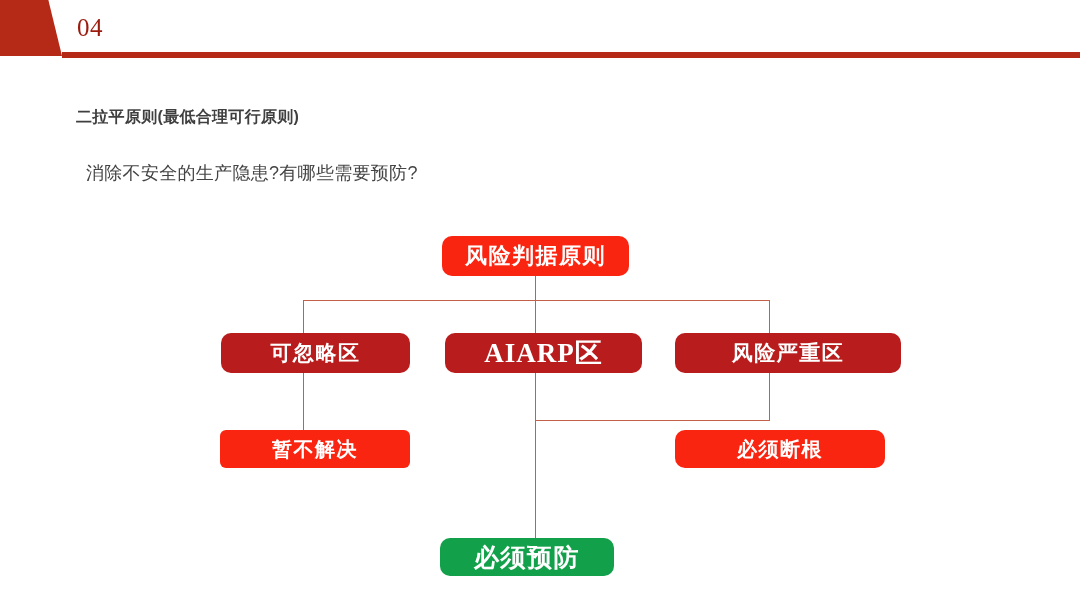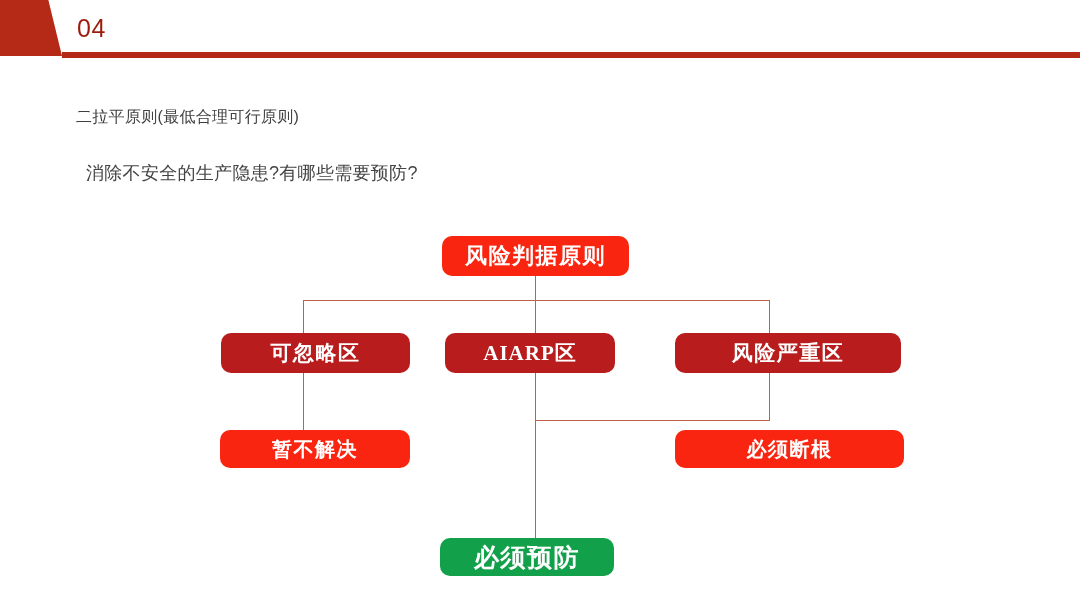--- a/index.html
+++ b/index.html
@@ -37,39 +37,39 @@
   #header-title {
     position: absolute;
     left: 77px; top: 7px;
     height: 42px;
     display: flex;
     align-items: center;
     color: #9c1b0d;
     white-space: nowrap;
   }
   #header-number {
-    font-family: Liberation Sans, sans-serif;
+    font-family: Liberation Serif, serif;
     font-size: 25px;
     font-weight: 400;
     letter-spacing: 0.5px;
   }
   #header-heading {
     font-family: "Liberation Sans", "DejaVu Sans", sans-serif;
     font-size: 26px;
     font-weight: 700;
     margin-left: 17px;
     letter-spacing: 0.5px;
   }
 
   
   #lead-title {
     position: absolute;
     left: 76px; top: 107px;
     font-size: 16px;
-    font-weight: 400;
+    font-weight: 700;
     color: #3f3f3f;
     letter-spacing: 0.3px;
   }
   #lead-question {
     position: absolute;
     left: 86px; top: 161px;
     font-size: 18px;
     font-weight: 400;
     color: #444444;
     letter-spacing: 0.3px;
@@ -102,24 +102,24 @@
   .node-green  { background: #12a04a; }
 
   .node-latin {
     font-family: "Liberation Serif", "DejaVu Serif", serif;
     font-weight: 700;
     letter-spacing: 1px;
   }
 
   #node-root      { left: 442px; top: 236px; width: 187px; height: 40px; font-size: 22px; }
   #node-branch-1  { left: 221px; top: 333px; width: 189px; height: 40px; font-size: 21px; }
-  #node-branch-2  { left: 445px; top: 333px; width: 170px; height: 40px; font-size: 21px; }
+  #node-branch-2  { left: 445px; top: 333px; width: 197px; height: 40px; font-size: 27px; }
   #node-branch-3  { left: 675px; top: 333px; width: 226px; height: 40px; font-size: 21px; }
-  #node-action-1  { left: 220px; top: 430px; width: 190px; height: 38px; font-size: 20px; }
-  #node-action-2  { left: 675px; top: 430px; width: 229px; height: 38px; font-size: 20px; }
+  #node-action-1  { left: 220px; top: 430px; width: 190px; height: 38px; font-size: 20px; border-radius: 6px; }
+  #node-action-2  { left: 675px; top: 430px; width: 210px; height: 38px; font-size: 20px; }
   #node-action-3  { left: 440px; top: 538px; width: 174px; height: 38px; font-size: 25px; }
 </style>
 </head>
 <body>
 
 <div id="header">
   <div id="header-tab"></div>
   <div id="header-rule"></div>
   <div id="header-title">
     <span id="header-number">04</span>

